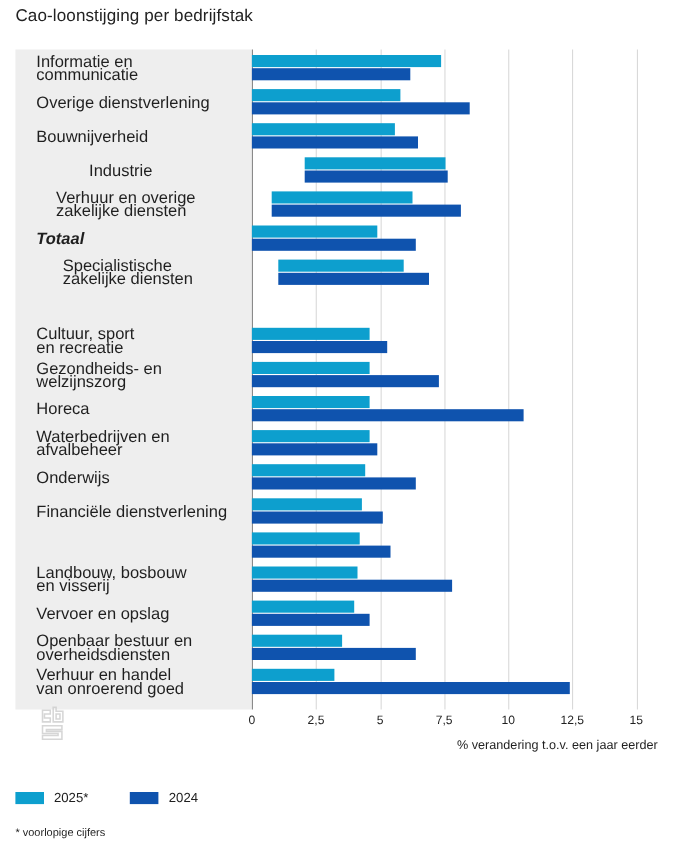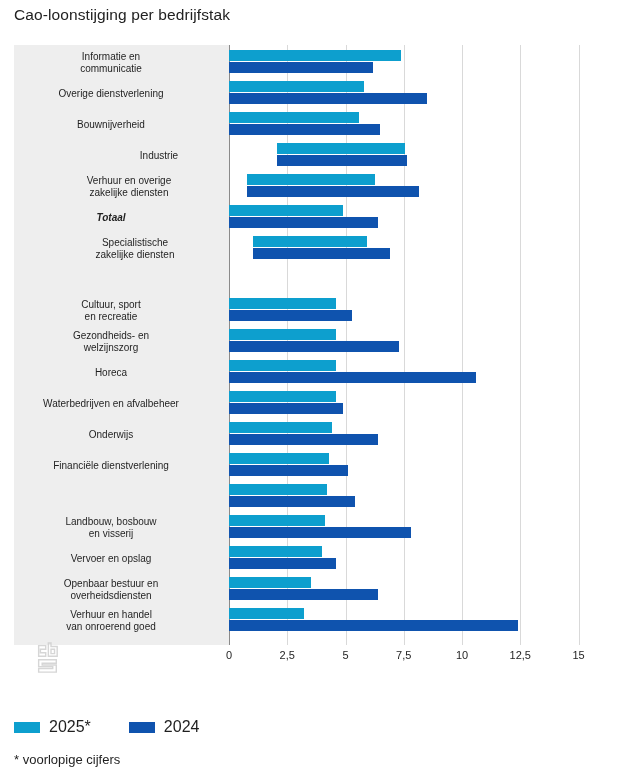--- a/index.html
+++ b/index.html
@@ -75,26 +75,26 @@
     height: 600px;
   }
   .row {
     position: absolute;
     left: 0;
     width: 598px;
     height: 31px;
   }
   .row-label {
     position: absolute;
-    right: 401px;
+    right: 379px;
     width: 200px;
     top: 50%;
     transform: translateY(-50%);
-    text-align: center;
-    font-size: 10px;
+    text-align: left;
+    font-size: 15px;
     line-height: 12.4px;
     color: #1f1f1f;
     white-space: pre-line;
   }
   .row.is-total .row-label {
     font-weight: bold;
     font-style: italic;
   }
   .bars {
     position: absolute;
@@ -158,28 +158,28 @@
     display: flex;
     align-items: center;
     gap: 9px;
   }
   .legend-swatch {
     width: 26px;
     height: 11px;
     display: block;
   }
   .legend-label {
-    font-size: 16px;
+    font-size: 12px;
     color: #1f1f1f;
   }
   .footnote {
     position: absolute;
     left: 14px;
     top: 752px;
-    font-size: 13px;
+    font-size: 10px;
     color: #1f1f1f;
   }
 
   
   .watermark {
     position: absolute;
     left: 22px;
     top: 596px;
     width: 30px;
     height: 34px;
@@ -350,20 +350,21 @@
 
   <div class="xaxis" id="xaxis">
       <div class="tick" style="left: 215px;">0</div>
       <div class="tick" style="left: 273.25px;">2,5</div>
       <div class="tick" style="left: 331.5px;">5</div>
       <div class="tick" style="left: 389.75px;">7,5</div>
       <div class="tick" style="left: 448px;">10</div>
       <div class="tick" style="left: 506.25px;">12,5</div>
       <div class="tick" style="left: 564.5px;">15</div>
     </div>
+  <div class="axis-caption">% verandering t.o.v. een jaar eerder</div>
 
   <div class="legend">
     <div class="legend-item">
       <span class="legend-swatch" id="sw0" style="background: rgb(13, 159, 206);"></span>
       <span class="legend-label">2025*</span>
     </div>
     <div class="legend-item">
       <span class="legend-swatch" id="sw1" style="background: rgb(15, 83, 174);"></span>
       <span class="legend-label">2024</span>
     </div>

